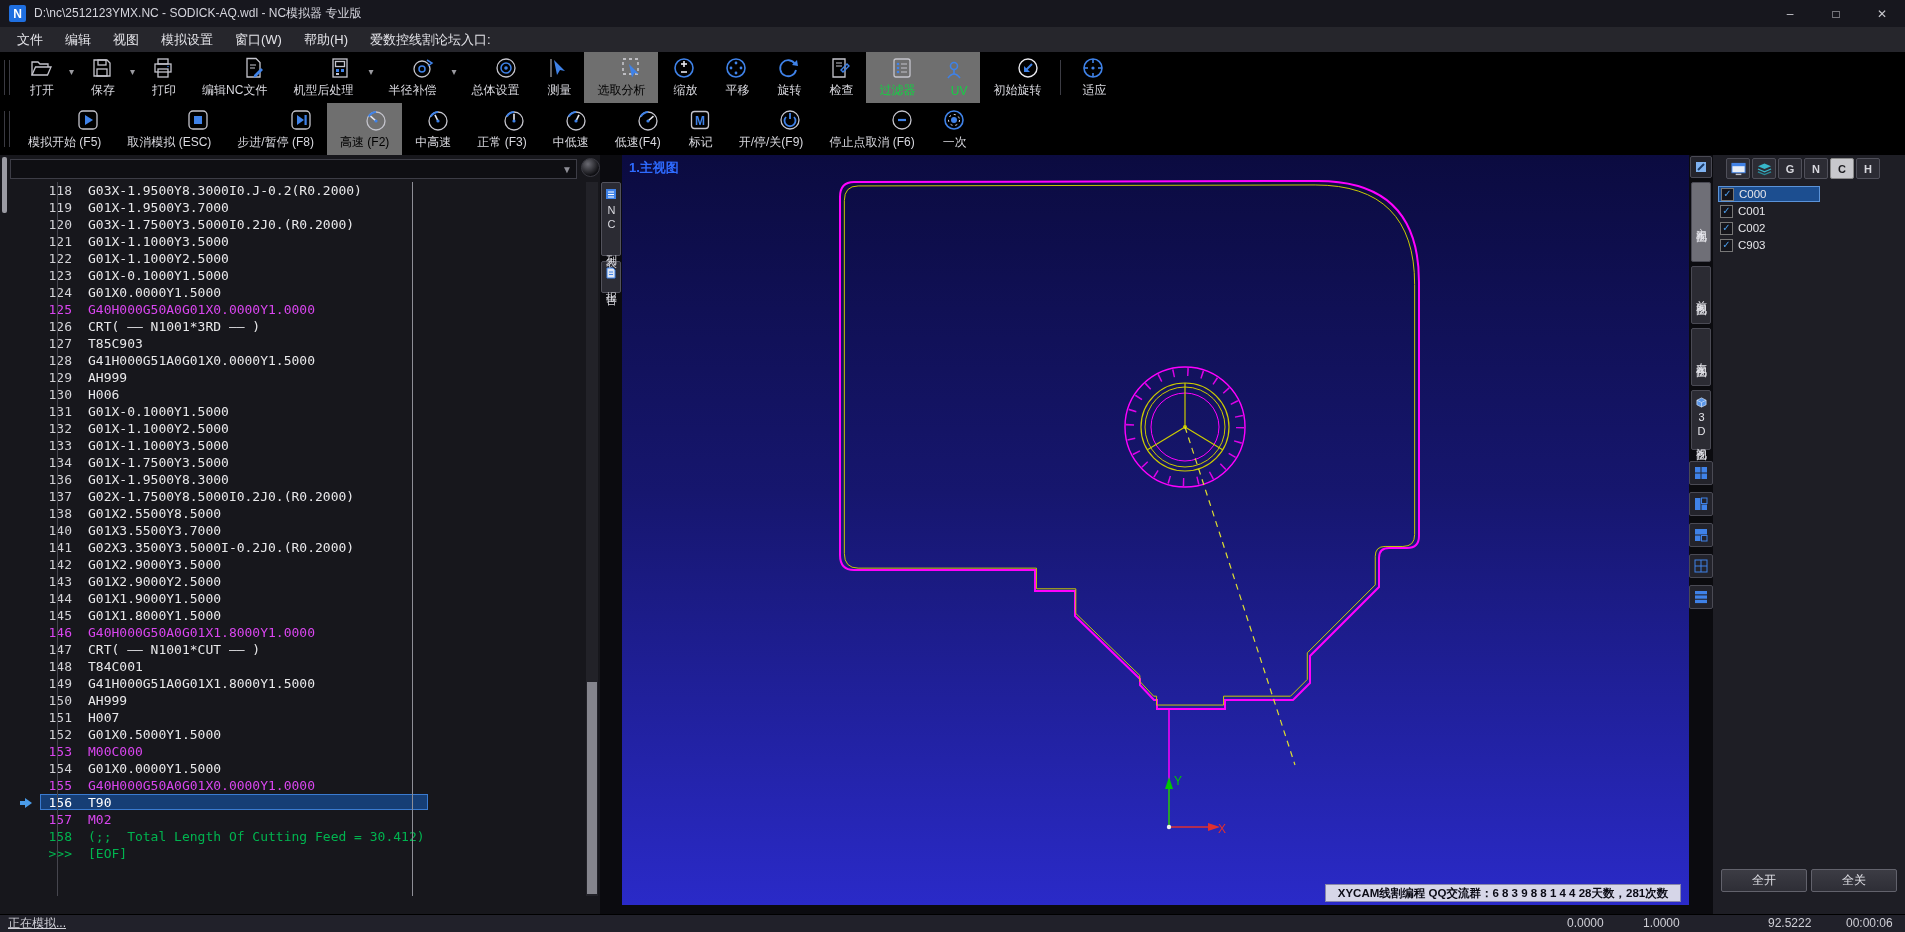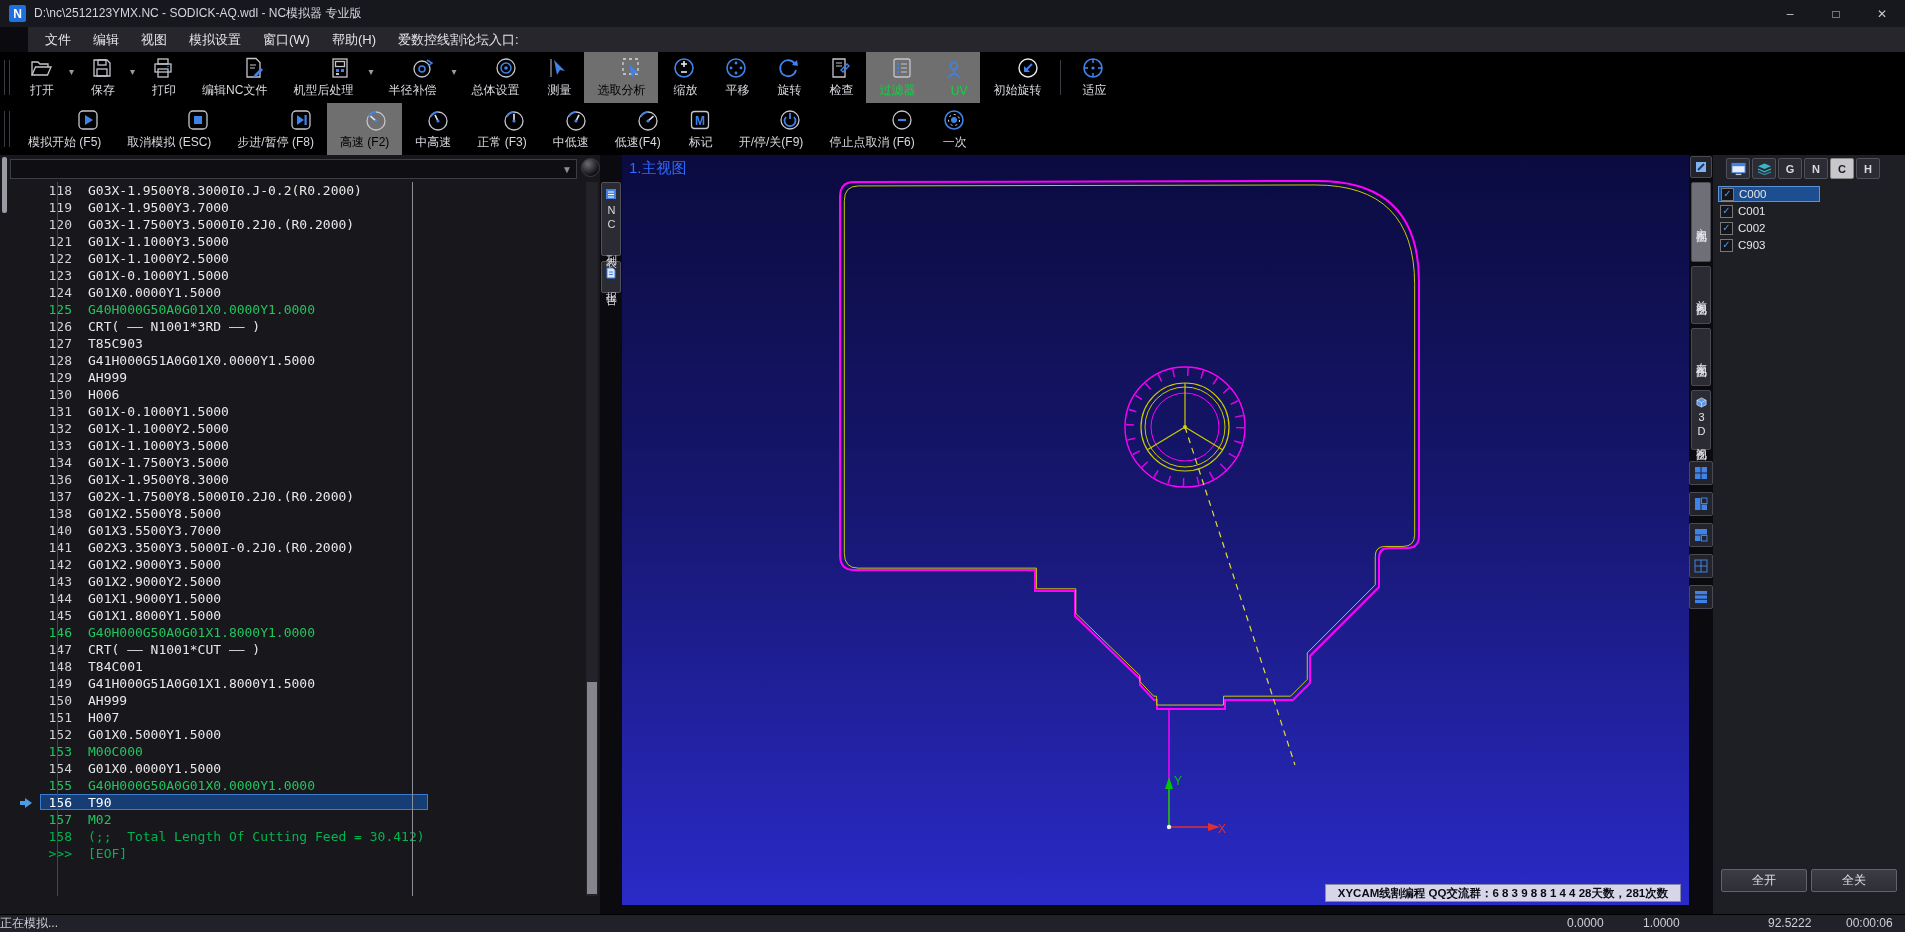--- a/index.html
+++ b/index.html
@@ -6,21 +6,21 @@
   .app{position:relative;width:1905px;height:932px;background:#0b0b0f;overflow:hidden;
        font-family:"Liberation Sans",sans-serif;color:#ddd;font-size:12px;-webkit-font-smoothing:antialiased;}
   
   .titlebar{position:absolute;left:0;top:0;right:0;height:27px;background:#17171e;display:flex;align-items:center;}
   .app-logo{width:17px;height:17px;background:#1f6fe0;border-radius:2px;color:#fff;font-weight:bold;
             font-size:12px;display:flex;align-items:center;justify-content:center;margin:0 8px 0 9px;}
   .title-text{color:#d5d5dd;font-size:12px;}
   .win-controls{margin-left:auto;display:flex;height:100%;}
   .win-btn{width:46px;height:100%;display:flex;align-items:center;justify-content:center;color:#c9c9cf;font-size:12px;}
   
-  .menubar{position:absolute;left:0;top:27px;right:0;height:25px;background:#26262c;display:flex;align-items:center;padding-left:6px;margin-left:28px;}
+  .menubar{position:absolute;left:0;top:27px;right:0;height:25px;background:#26262c;display:flex;align-items:center;padding-left:6px;}
   .menu-item{padding:0 11px;color:#e3e3e8;font-size:13px;}
   
   .toolbar{position:absolute;left:0;right:0;background:#000;display:flex;align-items:stretch;}
   .toolbar.r1{top:52px;height:51px;}
   .toolbar.r2{top:103px;height:52px;}
   .grip{width:4px;margin:8px 5px 8px 4px;border-left:1px solid #3a3a42;border-right:1px solid #3a3a42;}
   .tb-btn{display:flex;flex-direction:column;align-items:flex-end;justify-content:center;padding:2px 13px 3px 13px;}
   .tb-btn .ticon{width:26px;height:26px;display:flex;align-items:center;justify-content:center;}
   .tb-btn .ticon svg{width:24px;height:24px;}
   .tb-btn .tlabel{margin-top:1px;font-size:12px;color:#d9d9df;white-space:nowrap;}
@@ -37,40 +37,40 @@
   .nc-combo{position:absolute;left:10px;top:4px;width:565px;height:18px;background:#0f0f13;border:1px solid #3d3d46;display:flex;align-items:center;}
   .nc-combo input{flex:1;background:transparent;border:none;outline:none;color:#ddd;font-size:12px;padding:0 4px;height:14px;}
   .combo-caret{color:#8e8e96;font-size:10px;padding-right:4px;}
   .combo-ball{position:absolute;left:581px;top:3px;width:17px;height:17px;border-radius:50%;
               background:radial-gradient(circle at 35% 30%,#6a6a72,#101014 70%);border:1px solid #3a3a42;}
   .nc-rows{position:absolute;left:16px;top:27px;width:586px;height:714px;font-family:"DejaVu Sans Mono",monospace;font-size:13px;}
   .nc-row{position:relative;height:17px;display:flex;align-items:center;color:#e8e8ea;}
   .nc-gutter{width:24px;display:flex;align-items:center;justify-content:center;}
   .nc-num{width:32px;text-align:right;padding-right:6px;color:#d2d2d6;}
   .nc-text{padding-left:10px;white-space:pre;}
-  .nc-row.o .nc-num,.nc-row.o .nc-text{color:#22c55e;}
+  .nc-row.o .nc-num,.nc-row.o .nc-text{color:#d946ef;}
   .nc-row.g .nc-num,.nc-row.g .nc-text{color:#00b44f;}
   .sel-box{position:absolute;left:24px;top:0;width:388px;height:16px;background:#163e75;border:1px solid #3a7bd0;box-sizing:border-box;}
   .nc-row.selected .nc-num,.nc-row.selected .nc-text{position:relative;color:#fff;}
   .arrow-marker{width:0;height:0;border-left:7px solid #4a9be8;border-top:5px solid transparent;border-bottom:5px solid transparent;position:relative;}
   .arrow-marker::before{content:"";position:absolute;left:-12px;top:-2px;width:6px;height:4px;background:#4a9be8;}
   .num-sep{position:absolute;left:57px;top:27px;width:1px;height:714px;background:#46464e;}
   .col-div{position:absolute;left:412px;top:27px;width:1px;height:714px;background:#8e8e96;}
   .nc-scrollbar{position:absolute;left:586px;top:27px;width:12px;height:714px;background:#222228;}
   .nc-thumb{position:absolute;left:1px;width:10px;top:500px;height:212px;background:#85858d;}
   
   .side-tabs{position:absolute;left:600px;top:155px;width:22px;height:760px;background:#0b0b0f;}
   .vtab{width:20px;background:#2b2b33;border:1px solid #52525c;border-radius:2px;margin:0 0 5px 1px;
         display:flex;flex-direction:column;align-items:center;padding:5px 0;box-sizing:border-box;}
   .vtab .vicon{width:12px;height:12px;margin-bottom:4px;}
   .vtab .vlabel{writing-mode:vertical-rl;text-orientation:upright;font-size:11px;color:#d8d8de;letter-spacing:2px;}
   
   .viewport{position:absolute;left:622px;top:155px;width:1067px;height:750px;
             background:linear-gradient(180deg,#0b0b40 0%,#16166e 45%,#2a2ac8 100%);overflow:hidden;}
-  .view-label{position:absolute;left:7px;top:4px;color:#2e6bff;font-size:15px;font-weight:normal;}
+  .view-label{position:absolute;left:7px;top:4px;color:#2e6bff;font-size:13px;font-weight:bold;}
   .watermark{position:absolute;left:703px;top:729px;width:356px;height:18px;background:#d6d6e8;border:1px solid #8888aa;
              box-sizing:border-box;color:#0a0a14;font-size:11.5px;display:flex;align-items:center;justify-content:center;white-space:nowrap;font-weight:bold;}
   
   .view-strip{position:absolute;left:1689px;top:155px;width:24px;height:760px;background:#0b0b0f;display:flex;flex-direction:column;align-items:center;}
   .strip-tool{width:20px;height:20px;background:#23232b;border:1px solid #4a4a54;border-radius:2px;margin:1px 0 4px 0;
               display:flex;align-items:center;justify-content:center;}
   .rvtab{width:20px;background:#2b2b33;border:1px solid #4a4a54;border-radius:2px;margin-bottom:4px;
          display:flex;flex-direction:column;align-items:center;justify-content:center;padding:6px 0;box-sizing:border-box;}
   .rvtab.active{background:#6f6f77;}
   .rvtab .vlabel{writing-mode:vertical-rl;text-orientation:upright;font-size:11px;color:#e6e6ec;letter-spacing:2px;}
@@ -90,21 +90,21 @@
   .layer-row.selected{background:#1c4e90;border:1px solid #5b93d8;}
   .chk{width:11px;height:11px;background:#14141a;border:1px solid #777;margin-right:5px;display:flex;align-items:center;justify-content:center;
        color:#4a9be8;font-size:10px;line-height:10px;}
   .layer-name{color:#e6e6ea;font-size:11.5px;}
   .lp-bottom{position:absolute;left:0;bottom:23px;width:100%;display:flex;justify-content:center;gap:4px;}
   .lp-bottom .big-btn{width:84px;height:21px;background:linear-gradient(#3c3c44,#2e2e36);border:1px solid #62626c;border-radius:2px;
            color:#e0e0e6;font-size:12px;display:flex;align-items:center;justify-content:center;font-family:Liberation Serif, serif;}
   
   .statusbar{position:absolute;left:0;bottom:0;right:0;height:17px;background:#21212a;border-top:1px solid #000;
              display:flex;align-items:center;color:#cfcfd6;font-size:12px;}
-  .status-left{}
+  .status-left{padding-left:8px;text-decoration:underline;}
   .status-val{position:absolute;top:1px;}
 </style>
 </head>
 <body>
 
 <div class="app">
 
   <div class="titlebar">
     <div class="app-logo">N</div>
     <div class="title-text">D:\nc\2512123YMX.NC - SODICK-AQ.wdl - NC模拟器 专业版</div>

